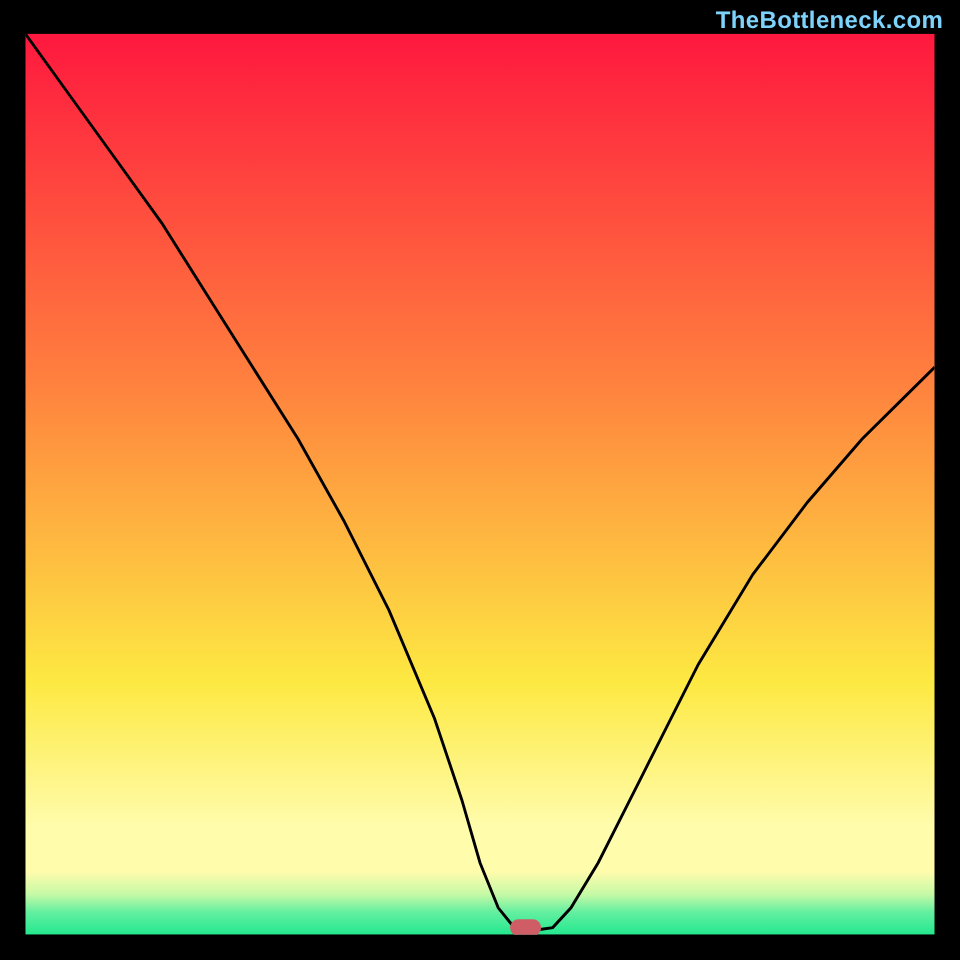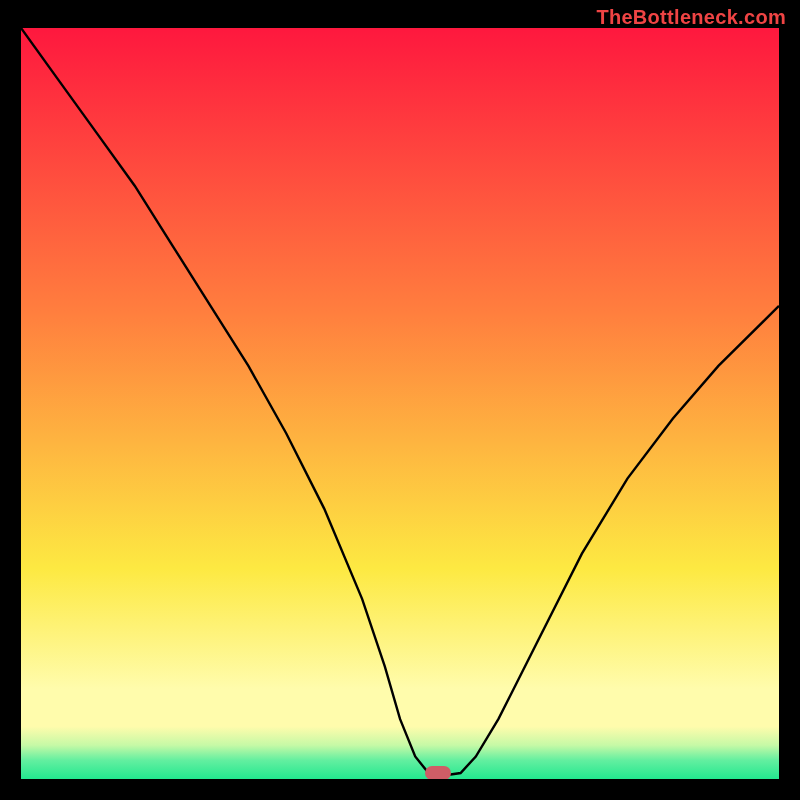--- a/index.html
+++ b/index.html
@@ -14,21 +14,21 @@
   .frame {
     position: relative;
     width: 800px;
     height: 800px;
     background: #000;
   }
   .watermark {
     position: absolute;
     top: 6px;
     right: 14px;
-    color: #ef4444;
+    color: #7dd3fc;
     font-size: 20px;
     font-weight: 600;
     letter-spacing: 0.3px;
     z-index: 10;
   }
   .plot-area {
     position: absolute;
     left: 21px;
     top: 28px;
     width: 758px;   

